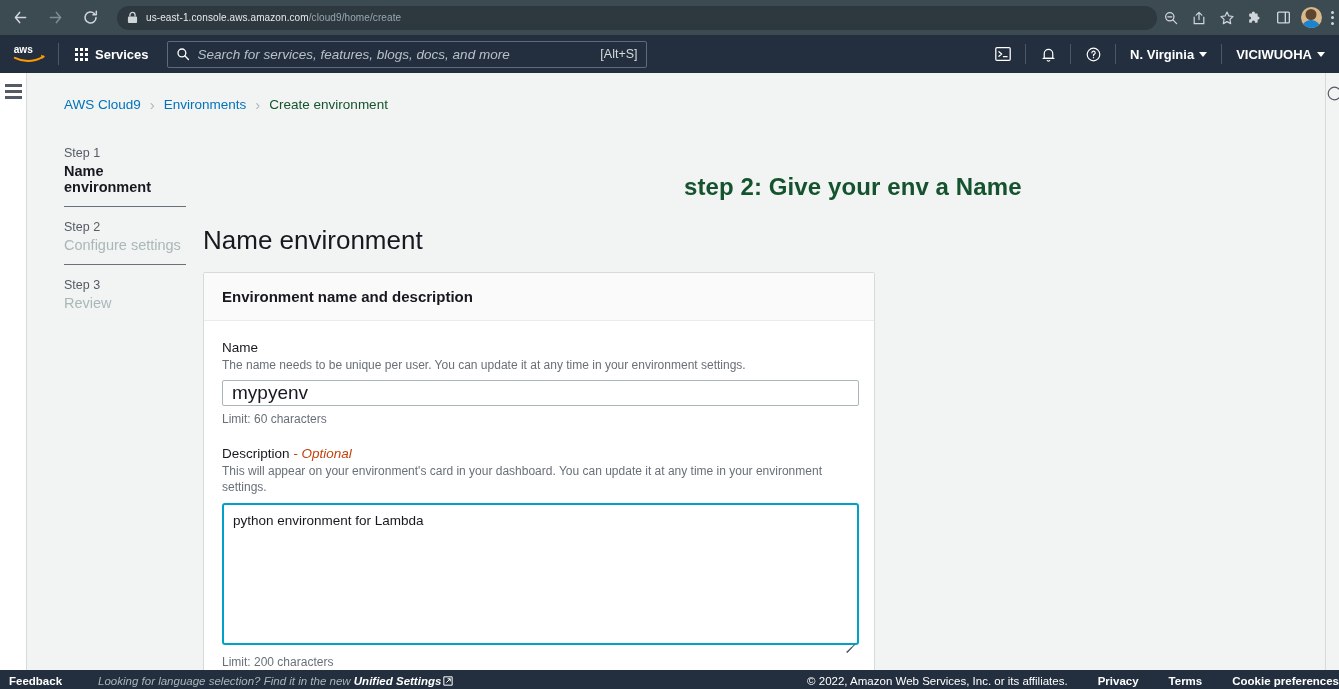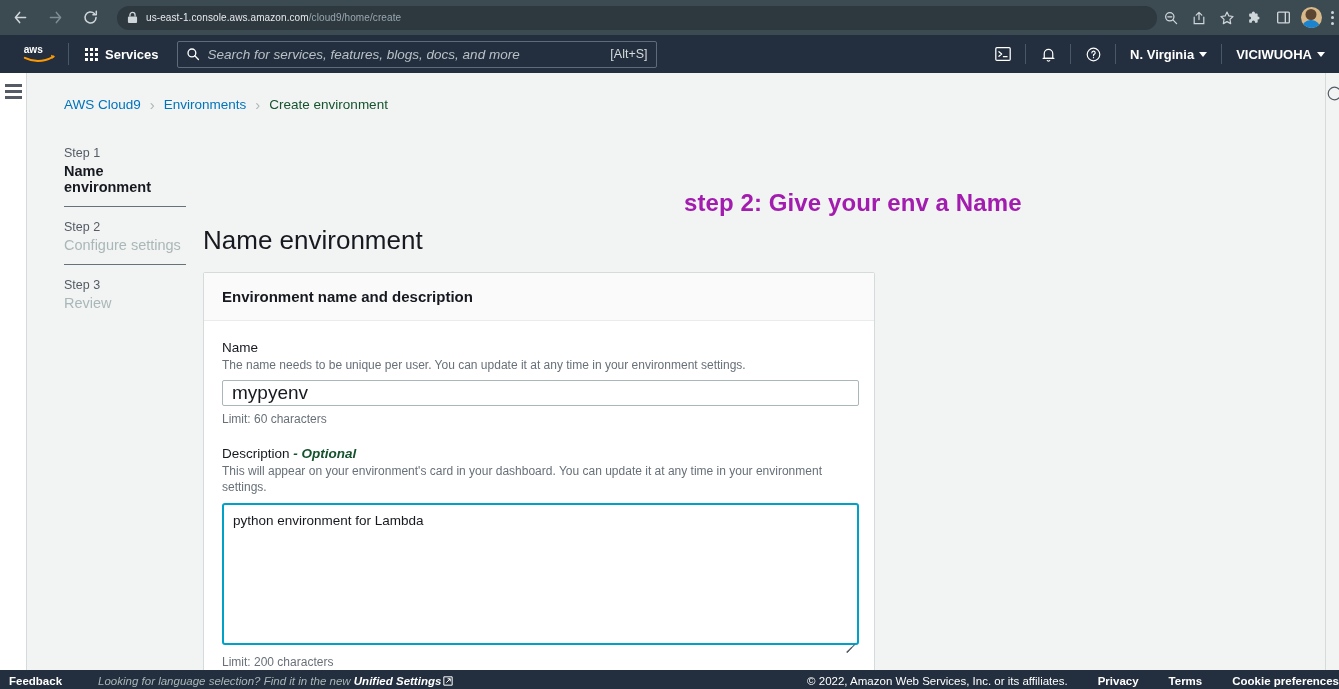--- a/index.html
+++ b/index.html
@@ -61,21 +61,21 @@
     align-items: center; justify-content: center; gap: 2.5px;
     overflow: hidden;
   }
   .kebab i { width: 3px; height: 3px; border-radius: 50%; background: #cfd6da; display: block; }
 
   
   .aws-nav {
     position: absolute; left: 0; top: 35px; width: 1339px; height: 38px;
     background: #232f3e; display: flex; align-items: center;
   }
-  .aws-logo { margin-left: 20px; width: 38px; display: flex; flex-direction: column; align-items: center; text-align: right; }
+  .aws-logo { margin-left: 10px; width: 38px; display: flex; flex-direction: column; align-items: center; text-align: right; }
   .aws-sep { width: 1px; height: 22px; background: #4a5767; margin: 0 10px; }
   .services-btn { display: flex; align-items: center; gap: 7px; padding: 4px 6px; }
   .grid-icon { display: grid; grid-template-columns: repeat(3,3px); gap: 2px; }
   .grid-icon i { width: 3px; height: 3px; background: #fff; display: block; }
   .services-label { color: #fff; font-size: 13px; font-weight: bold; }
   .search-wrap {
     margin-left: 12px; width: 480px; height: 27px;
     border: 1px solid #5f6b7a; background: #232f3e; border-radius: 2px;
     display: flex; align-items: center; padding: 0 8px;
   }
@@ -123,22 +123,22 @@
   .breadcrumb {
     position: absolute; left: 64px; top: 23px;
     display: flex; align-items: center; gap: 9px;
     font-size: 13.5px;
   }
   .crumb-link { color: #0073bb; }
   .crumb-sep { color: #aab7b8; font-size: 15px; }
   .crumb-current { color: #14532d; }
 
   .annotation {
-    position: absolute; left: 684px; top: 116px;
-    font-size: 24px; font-weight: bold; color: #a21caf;
+    position: absolute; left: 684px; top: 100px;
+    font-size: 24px; font-weight: bold; color: #14532d;
     white-space: nowrap; letter-spacing: .1px;
   }
 
   
   .steps { position: absolute; left: 64px; top: 73px; width: 122px; }
   .step { padding-bottom: 11px; }
   .step + .step { border-top: 1px solid #687078; padding-top: 13px; }
   .step-num { font-size: 12.5px; color: #545b64; margin-bottom: 3px; }
   .step-name { font-size: 14.5px; color: #aab7b8; }
   .step.active .step-name { color: #16191f; font-weight: bold; }
@@ -153,21 +153,21 @@
     width: 672px; background: #fff;
     border: 1px solid #d5dbdb; border-radius: 2px;
   }
   .card-header {
     background: #fafafa; border-bottom: 1px solid #e9ebed;
     padding: 15px 18px; font-size: 15px; font-weight: bold; color: #16191f;
   }
   .card-body { padding: 19px 18px 22px 18px; }
 
   .field-label { font-size: 13.5px; color: #16191f; }
-  .field-label .optional { color: #14532d; font-style: italic; font-weight: bold; margin-top: 12px; }
+  .field-label .optional { color: #c2410c; font-style: italic; font-weight: normal; margin-top: 12px; }
   .field-desc { font-size: 12px; color: #687078; margin-top: 2px; margin-bottom: 7px; line-height: 1.35; }
   .text-input {
     width: 637px; height: 26px;
     border: 1px solid #aab7b8; border-radius: 2px;
     padding: 0 9px; font-size: 19px; color: #16191f;
     font-family: "Liberation Sans", sans-serif; outline: none; background: #fff;
   }
   .limit-note { font-size: 12px; color: #687078; margin-top: 6px; }
   .field-block + .field-block { margin-top: 20px; }
   .textarea-input {

